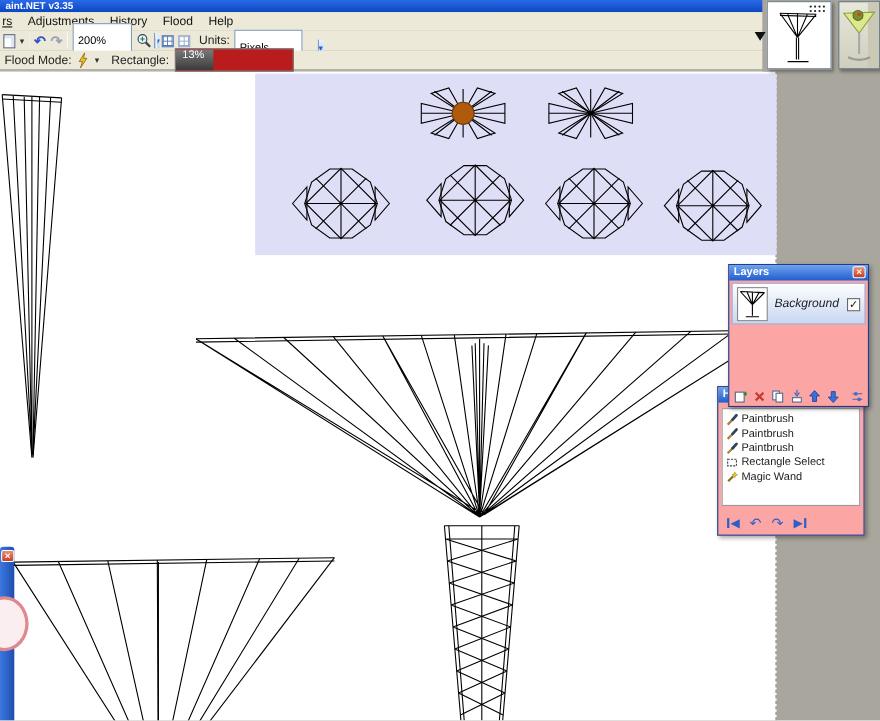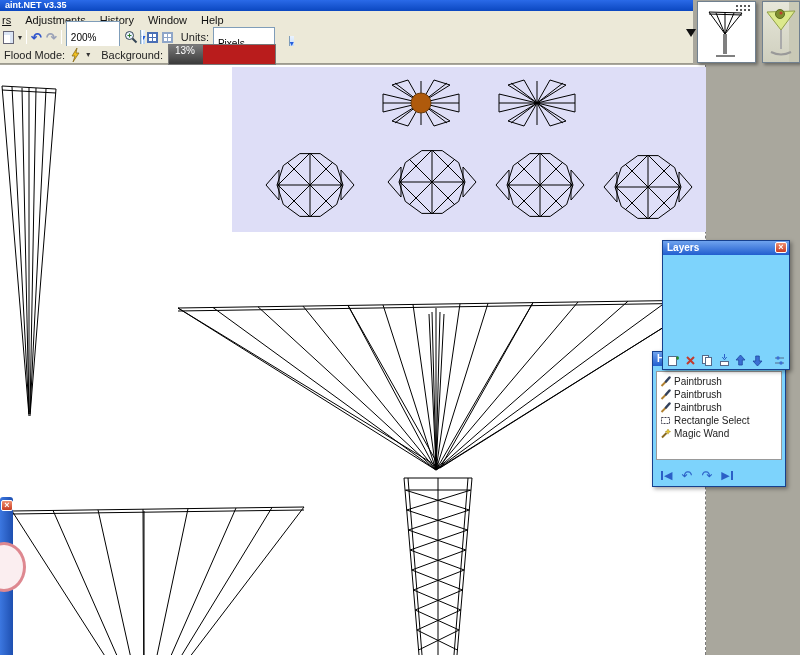--- a/index.html
+++ b/index.html
@@ -67,21 +67,21 @@
 
   
   .thumb-win { background:#fff; border:1px solid #70808F; box-shadow:2px 2px 3px rgba(0,0,0,.35); }
   .dots { position:absolute; right:3px; top:3px; display:grid;
     grid-template-columns:repeat(4,4px); grid-auto-rows:4px; }
   .dots i { width:2px; height:2px; background:#222; border-radius:50%; }
   .ptr-tri { width:0; height:0; border-left:5px solid transparent;
     border-right:5px solid transparent; border-top:8px solid #101010; }
 
   
-  .palette { border:1px solid #16408E; background:#7dd3fc; box-shadow:2px 2px 4px rgba(0,0,0,.35); }
+  .palette { border:1px solid #16408E; background:#fca5a5; box-shadow:2px 2px 4px rgba(0,0,0,.35); }
   .pal-title { height:14px; background:linear-gradient(180deg,#6FA3EE,#215ECF);
     color:#fff; font-size:10px; font-weight:bold; line-height:14px; padding-left:4px;
     position:relative; }
   .pal-title .close-btn { position:absolute; right:2px; top:1px; }
   .layer-row { position:absolute; left:2px; top:16px; width:122px; height:38px;
     background:linear-gradient(180deg,#FDFEFF,#C8D7F2); border:1px solid #9DB4DC; }
   .layer-thumb { position:absolute; left:4px; top:3px; width:28px; height:31px;
     background:#fff; border:1px solid #888; }
   .layer-name { position:absolute; left:38px; top:12px; font-style:italic;
     font-size:11px; color:#222; }
@@ -180,21 +180,21 @@
   <div class="abs pink-ring"></div>
 
   <div class="abs titlebar">
     <span>aint.NET v3.35</span>
   </div>
 
   <div class="abs menubar">
     <span class="menu-item first">rs</span>
     <span class="menu-item">Adjustments</span>
     <span class="menu-item">History</span>
-    <span class="menu-item">Window</span>
+    <span class="menu-item">Flood</span>
     <span class="menu-item">Help</span>
   </div>
 
   <div class="abs toolbar1">
     <span class="page-icon"></span>
     <span class="dd-arrow">▾</span>
     <span class="tb-sep"></span>
     <span class="undo-g">↶</span>
     <span class="redo-g">↷</span>
     <span class="tb-sep"></span>
@@ -216,21 +216,21 @@
       <span class="btn">▾</span>
     </span>
   </div>
 
   <div class="abs toolbar2">
     <span class="tb-lbl">Flood Mode:</span>
     <svg width="11" height="14">
       <polygon points="7,0 2,8 5,8 3,14 9,5 6,5" fill="#F0C020" stroke="#806010" stroke-width="0.7"></polygon>
     </svg>
     <span class="dd-arrow">▾</span>
-    <span class="tb-lbl" style="margin-left:6px;">Background:</span>
+    <span class="tb-lbl" style="margin-left:6px;">Rectangle:</span>
     <span class="tol-slider">
       <span class="tol-fill"></span>
       <span class="tol-txt">13%</span>
     </span>
   </div>
 
   <div class="abs gray-tr"></div>
 
   <div class="abs ptr-tri" style="left:686px; top:29px;"></div>
 
@@ -315,20 +315,30 @@
         <span class="nav-bar"></span>
       </span>
     </div>
   </div>
 
   <div class="abs palette" style="left:662px; top:240px; width:128px; height:130px; z-index:7;">
     <div class="pal-title">
       <span>Layers</span>
       <span class="close-btn">×</span>
     </div>
+    <div class="layer-row">
+      <span class="layer-thumb">
+        <svg class="wire" width="26" height="29" fill="none" stroke="#000" stroke-width="1">
+          <path d="M2,3 L24,4 M2,3 L13,15 M24,4 L13,15 M8,3 L13,15 M19,4 L13,15 M13,3 V15"></path>
+          <path d="M13,15 V25 M7,26 H19"></path>
+        </svg>
+      </span>
+      <span class="layer-name">Background</span>
+      <span class="layer-check">✓</span>
+    </div>
     <div class="pal-toolbar">
       <svg width="13" height="13">
         <rect x="1.5" y="2.5" width="8" height="9" fill="#fff" stroke="#556A8A"></rect>
         <path d="M9,4 h3.5 M10.7,2.2 v3.6" stroke="#2A8A2A" stroke-width="1.4"></path>
       </svg>
       <svg width="13" height="13">
         <path d="M3,3 L10,10 M10,3 L3,10" stroke="#C23B2E" stroke-width="2"></path>
       </svg>
       <svg width="13" height="13">
         <rect x="1.5" y="1.5" width="6" height="8" fill="#fff" stroke="#556A8A"></rect>

